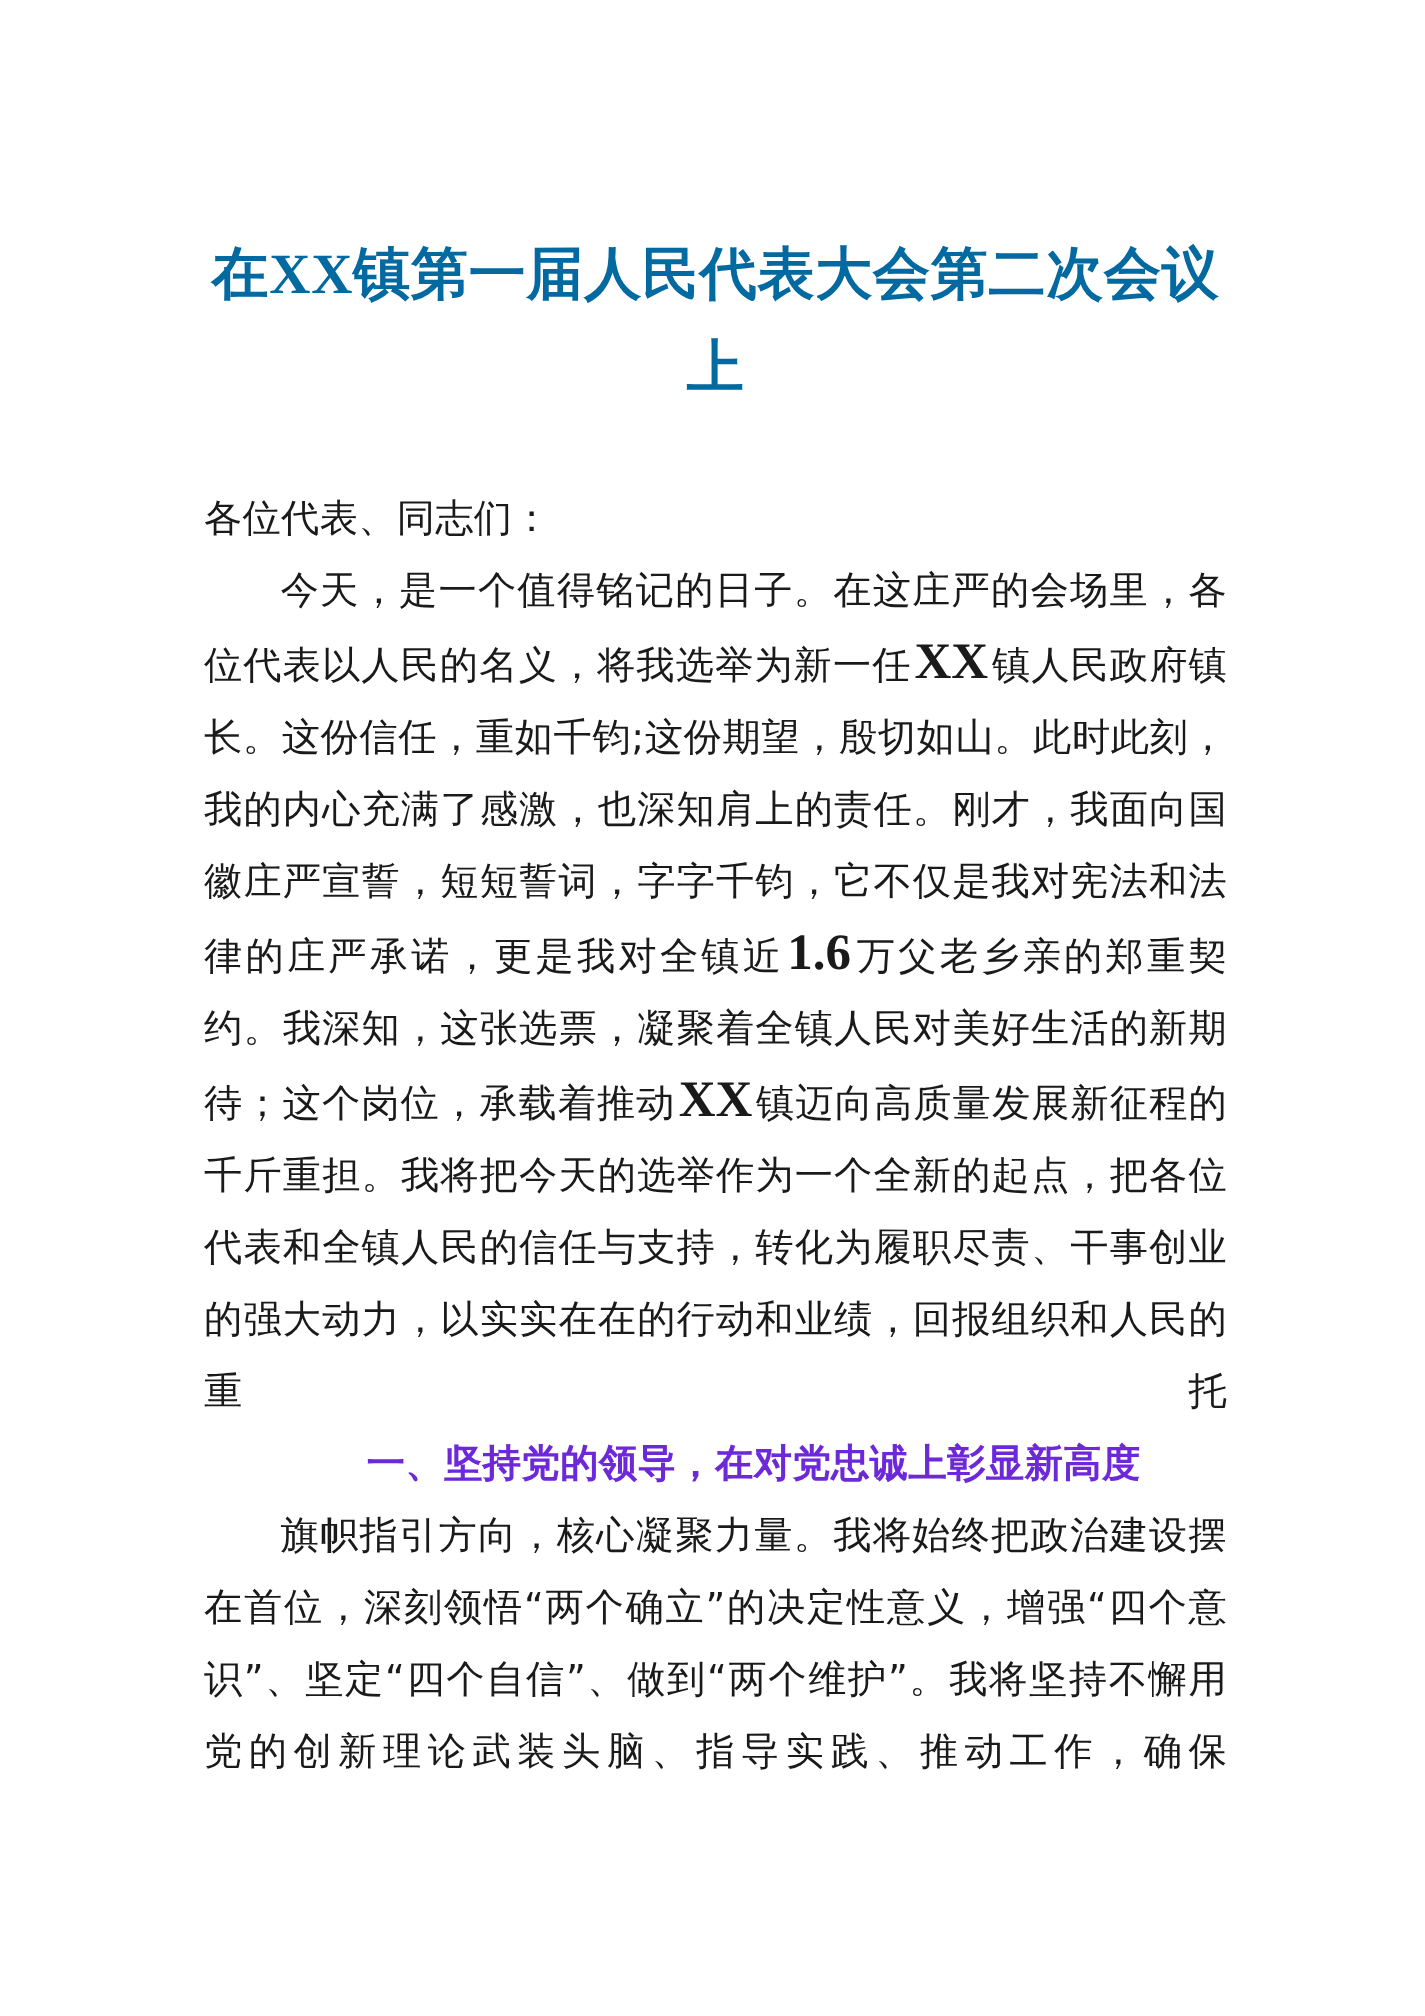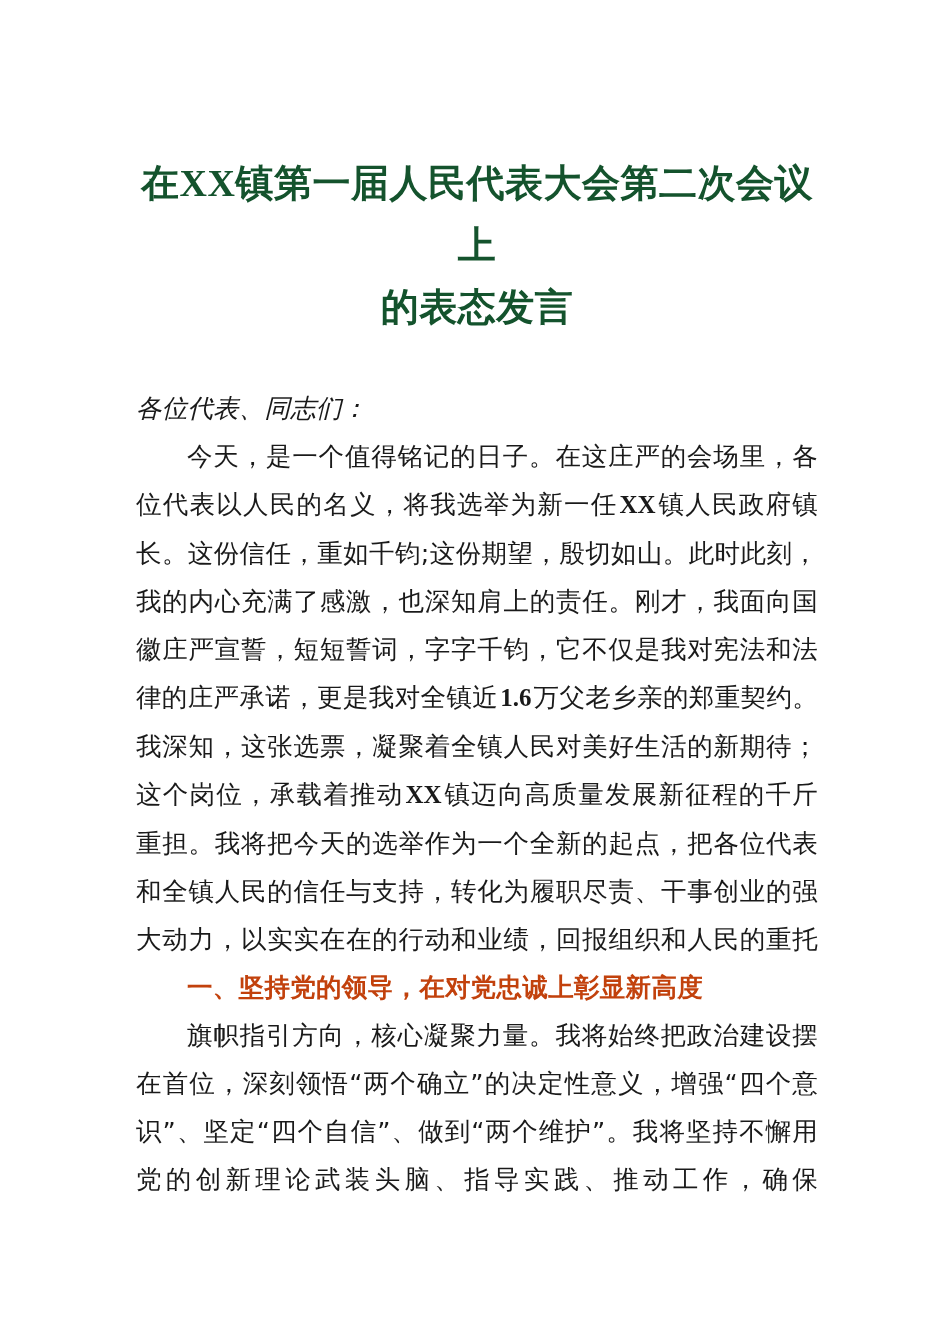--- a/index.html
+++ b/index.html
@@ -35,21 +35,21 @@
   .doc-title {
     margin: 0;
     padding: 0;
     font-family: "Liberation Serif", "DejaVu Serif", serif;
     font-weight: 700;
     font-size: 38px;
     line-height: 62px;
     text-align: center;
     letter-spacing: 0.5px;
     padding-top: 152px;
-    color: #14532d;
+    color: #0369a1;
   }
 
   
   .para {
     margin: 0;
     padding: 0;
     font-family: "DejaVu Sans", "Liberation Sans", sans-serif;
     font-size: 25.5px;
     line-height: 48px;
     text-align: justify;
@@ -59,58 +59,57 @@
     letter-spacing: 0.2px;
   }
   .para.stretch {
     text-align-last: justify;
   }
   .para.indent {
     text-indent: 2em;
   }
   .para-spacer-top {
     margin-top: 46px;
-    font-style: italic;
   }
 
   
   .lat {
     font-family: "Liberation Serif", "DejaVu Serif", serif;
     font-weight: 700;
-    font-size: 25px;
+    font-size: 34px;
     padding: 0 2px;
     letter-spacing: 0;
   }
 
   
   .section-heading {
     margin: 0;
     padding: 0;
     font-family: "DejaVu Sans", "Liberation Sans", sans-serif;
     font-weight: 700;
     font-size: 25.5px;
     line-height: 48px;
     text-indent: 2em;
-    color: #c2410c;
+    color: #6d28d9;
     letter-spacing: 0.3px;
+    text-align: center;
   }
 
   .clip-bottom {
     overflow: hidden;
   }
 </style>
 </head>
 <body>
 
 <div class="page">
   <div class="content">
 
     <h1 class="doc-title">
       <span>在XX镇第一届人民代表大会第二次会议上</span><br>
-      <span>的表态发言</span>
     </h1>
 
     <p class="para para-spacer-top">各位代表、同志们：</p>
 
 
     <p class="para indent stretch" id="p1-host">今天，是一个值得铭记的日子。在这庄严的会场里，各位代表以人民的名义，将我选举为新一任<span class="lat">XX</span>镇人民政府镇长。这份信任，重如千钧;这份期望，殷切如山。此时此刻，我的内心充满了感激，也深知肩上的责任。刚才，我面向国徽庄严宣誓，短短誓词，字字千钧，它不仅是我对宪法和法律的庄严承诺，更是我对全镇近<span class="lat">1.6</span>万父老乡亲的郑重契约。我深知，这张选票，凝聚着全镇人民对美好生活的新期待；这个岗位，承载着推动<span class="lat">XX</span>镇迈向高质量发展新征程的千斤重担。我将把今天的选举作为一个全新的起点，把各位代表和全镇人民的信任与支持，转化为履职尽责、干事创业的强大动力，以实实在在的行动和业绩，回报组织和人民的重托</p>
 
 
     <h2 class="section-heading">一、坚持党的领导，在对党忠诚上彰显新高度</h2>
 

